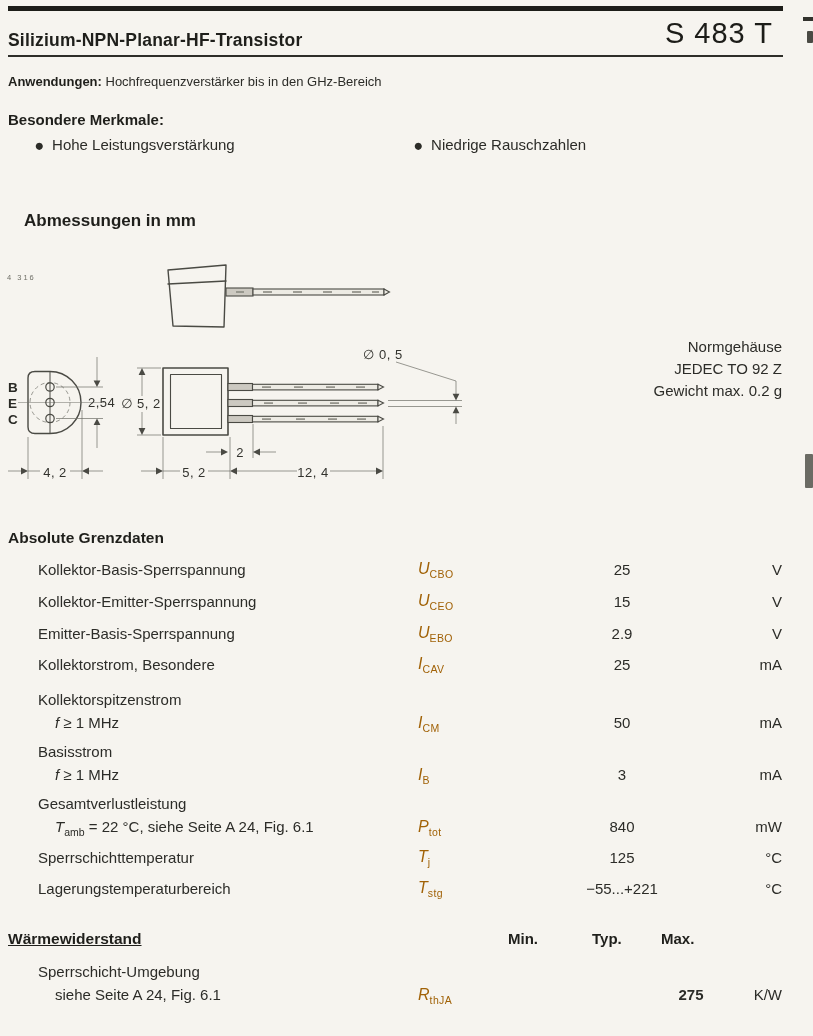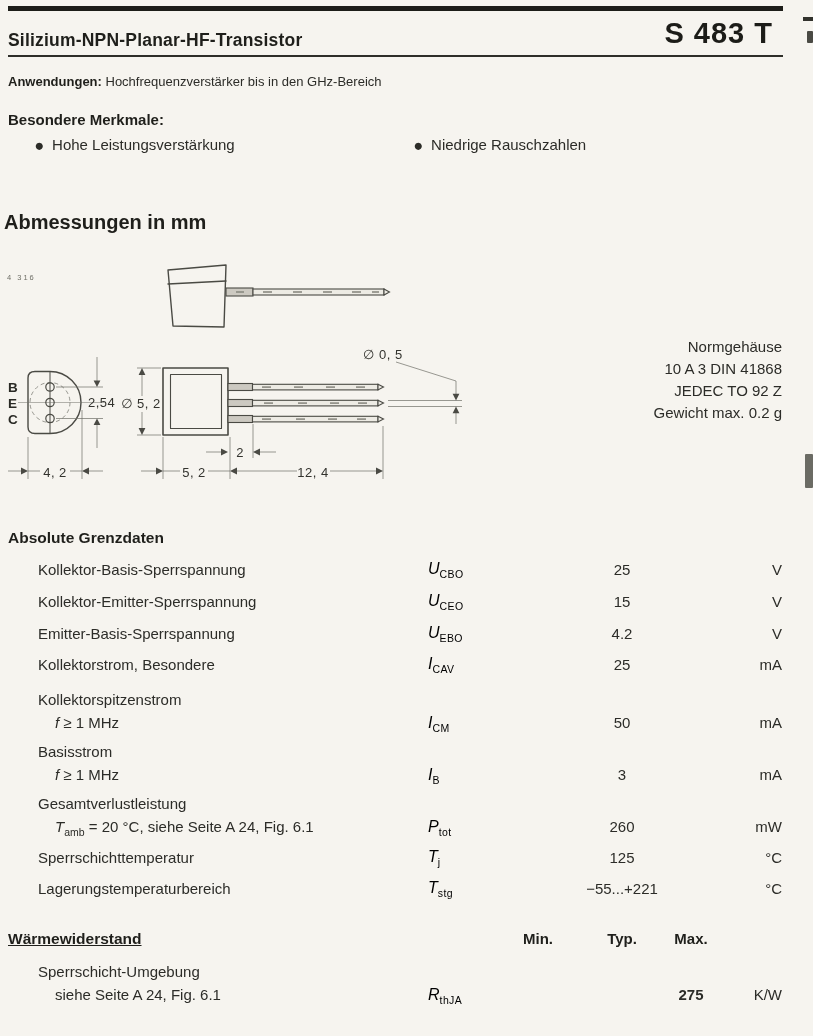--- a/index.html
+++ b/index.html
@@ -5,39 +5,39 @@
   html,body { margin:0; padding:0; background:#d8d6d0; }
   .page {
     position:relative; width:813px; height:1036px; margin:0 auto;
     background:#f6f4ef; overflow:hidden;
     font-family:"Liberation Sans", sans-serif; color:#2c2c28;
   }
   .abs { position:absolute; white-space:nowrap; }
   .bar-top { left:8px; top:6px; width:775px; height:5px; background:#1d1d19; }
   .rule { left:8px; top:55px; width:775px; height:2px; background:#2e2e29; }
   .doc-title { left:8px; top:30px; font-size:17.5px; font-weight:bold; color:#1f1f1b; letter-spacing:0.2px; }
-  .part-no { right:40px; top:17px; font-size:29px; font-weight:bold; color:#1c1c18; letter-spacing:1px; }
+  .part-no { right:40px; top:17px; font-size:29px; font-weight:normal; color:#1c1c18; letter-spacing:1px; }
   .b { font-weight:bold; color:#1f1f1b; }
   .apps { left:8px; top:74px; font-size:13px; }
   .feat-head { left:8px; top:111px; font-size:15px; }
   .bullet-item { top:136px; font-size:15px; }
   .bullet-dot { display:inline-block; transform:scale(1.1); margin-right:8px; }
-  .dim-head { left:4px; top:211px; font-size:20px; }
+  .dim-head { left:24px; top:211px; font-size:17px; }
   .fig-code { left:7px; top:273px; font-size:7.5px; letter-spacing:2px; color:#6e6e66; }
   .case-info { left:480px; top:336px; width:302px; text-align:right; font-size:15px; line-height:22px; color:#2c2c28; }
   .sec-head { left:8px; font-size:15.5px; }
   .trow { position:absolute; left:0; width:813px; height:24px; }
   .pname  { position:absolute; left:38px; top:0; font-size:15px; white-space:nowrap; }
   .pcond  { position:absolute; left:55px; top:22.5px; font-size:15px; white-space:nowrap; }
-  .sym    { position:absolute; left:428px; top:-1px; font-size:16px; font-style:italic; color:#000000; white-space:nowrap; }
+  .sym    { position:absolute; left:418px; top:-1px; font-size:16px; font-style:italic; color:#a16207; white-space:nowrap; }
   .sym .ss{ font-style:normal; font-size:10.5px; position:relative; top:4px; letter-spacing:0.4px; }
   .val    { position:absolute; left:557px; top:0; width:130px; text-align:center; font-size:15px; }
   .unit   { position:absolute; left:690px; top:0; width:92px; text-align:right; font-size:15px; }
   .dn .sym, .dn .val, .dn .unit { top:22.5px; }
-  .colh { position:absolute; top:0; width:60px; text-align:center; font-size:15px; font-weight:bold; color:#1f1f1b; }
+  .colh { position:absolute; top:0; width:60px; text-align:left; font-size:15px; font-weight:bold; color:#1f1f1b; }
   .val2 { position:absolute; left:661px; top:0; width:60px; text-align:center; font-size:15px;font-weight:bold; }
   .it { font-style:italic; }
   .csub { font-style:normal; font-size:10.5px; position:relative; top:4px; }
   .edge-dash { left:803px; top:17px; width:10px; height:4px; background:#32322d; }
   .edge-glyph { left:807px; top:31px; width:6px; height:12px; background:#4a4a44; border-radius:1px; }
   .edge-tab { left:805px; top:454px; width:8px; height:34px; background:#6b6b64; border-radius:1px; }
   svg .dln { stroke:#4a4a44; stroke-width:1.4; fill:none; stroke-linejoin:round; stroke-linecap:round; }
   svg .thn { stroke:#6f6f67; stroke-width:0.7; fill:none; }
   svg .ah  { fill:#4a4a44; stroke:none; }
   svg .dtxt { font-family:"Liberation Sans", sans-serif; font-size:13px; fill:#33332e; letter-spacing:0.5px; }
@@ -180,21 +180,20 @@
       <line class="thn" x1="456" y1="381" x2="456" y2="394"></line>
       <polygon class="ah" points="452.6,393.8 459.4,393.8 456,400.5"></polygon>
       <line class="thn" x1="456" y1="424" x2="456" y2="413"></line>
       <polygon class="ah" points="452.6,413.2 459.4,413.2 456,406.5"></polygon>
       <text class="dtxt" x="363" y="359">∅ 0, 5</text>
     </g>
   </svg>
 
   <div class="abs case-info">
     <div>Normgehäuse</div>
-    <div>10 A 3 DIN 41868</div>
     <div>JEDEC TO 92 Z</div>
     <div>Gewicht max. 0.2 g</div>
   </div>
 
   <div class="abs sec-head b" style="top:529px;">Absolute Grenzdaten</div>
 
   <div class="trow" style="top:561px;">
     <span class="pname">Kollektor-Basis-Sperrspannung</span>
     <span class="sym"><span>U</span><span class="ss">CBO</span></span>
     <span class="val">25</span>
@@ -204,21 +203,21 @@
   <div class="trow" style="top:593px;">
     <span class="pname">Kollektor-Emitter-Sperrspannung</span>
     <span class="sym"><span>U</span><span class="ss">CEO</span></span>
     <span class="val">15</span>
     <span class="unit">V</span>
   </div>
 
   <div class="trow" style="top:625px;">
     <span class="pname">Emitter-Basis-Sperrspannung</span>
     <span class="sym"><span>U</span><span class="ss">EBO</span></span>
-    <span class="val">4.2</span>
+    <span class="val">2.9</span>
     <span class="unit">V</span>
   </div>
 
   <div class="trow" style="top:656px;">
     <span class="pname">Kollektorstrom, Besondere</span>
     <span class="sym"><span>I</span><span class="ss">CAV</span></span>
     <span class="val">25</span>
     <span class="unit">mA</span>
   </div>
 
@@ -233,23 +232,23 @@
   <div class="trow dn" style="top:743px;">
     <span class="pname">Basisstrom</span>
     <span class="pcond"><span class="it">f</span><span> ≥ 1 MHz</span></span>
     <span class="sym"><span>I</span><span class="ss">B</span></span>
     <span class="val">3</span>
     <span class="unit">mA</span>
   </div>
 
   <div class="trow dn" style="top:795px;">
     <span class="pname">Gesamtverlustleistung</span>
-    <span class="pcond"><span class="it">T</span><span class="csub">amb</span><span> = 20 °C, siehe Seite A 24, Fig. 6.1</span></span>
+    <span class="pcond"><span class="it">T</span><span class="csub">amb</span><span> = 22 °C, siehe Seite A 24, Fig. 6.1</span></span>
     <span class="sym"><span>P</span><span class="ss">tot</span></span>
-    <span class="val">260</span>
+    <span class="val">840</span>
     <span class="unit">mW</span>
   </div>
 
   <div class="trow" style="top:849px;">
     <span class="pname">Sperrschichttemperatur</span>
     <span class="sym"><span>T</span><span class="ss">j</span></span>
     <span class="val">125</span>
     <span class="unit">°C</span>
   </div>
 

